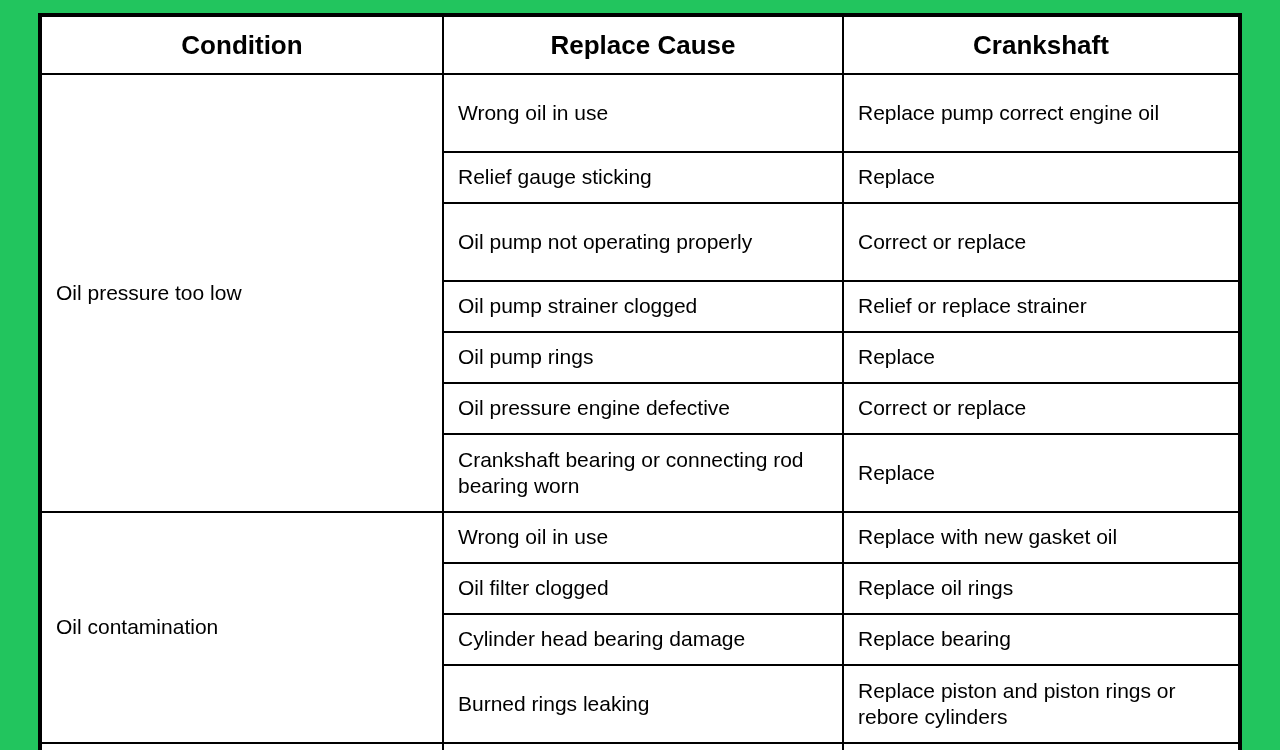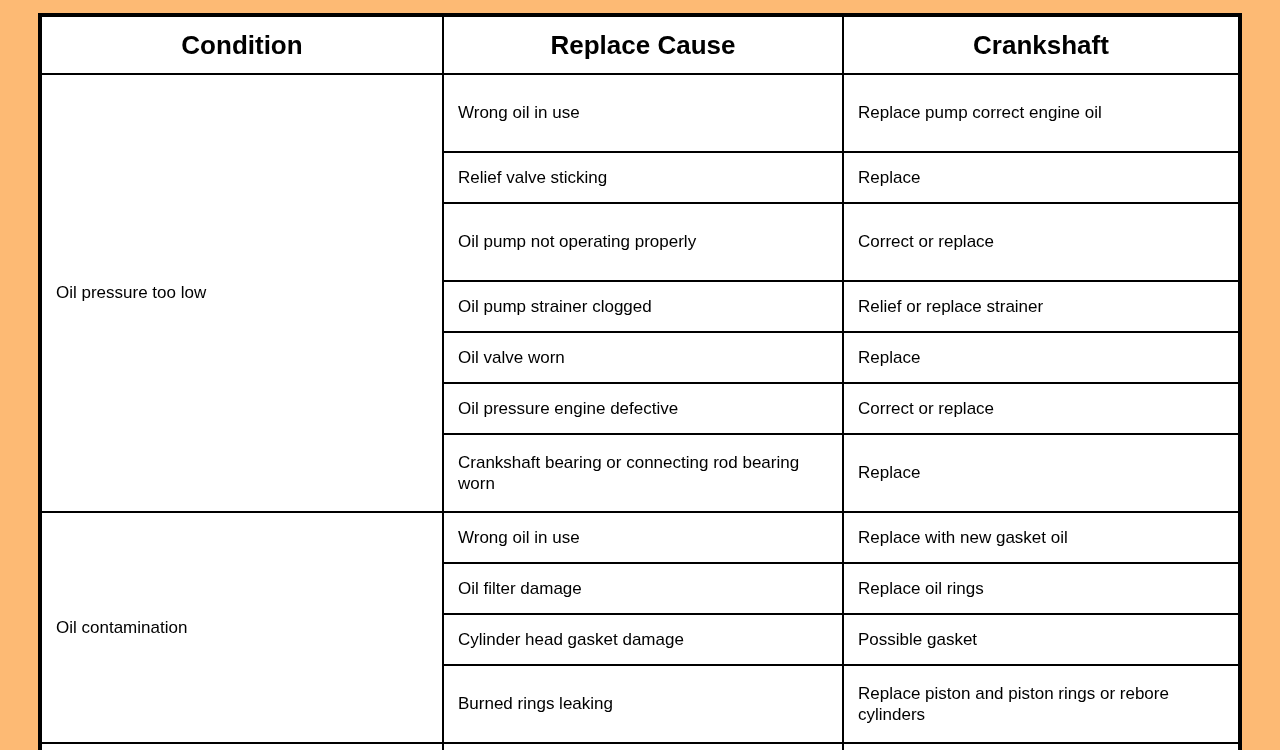--- a/index.html
+++ b/index.html
@@ -12,21 +12,21 @@
     height: 750px;
     font-family: "Liberation Sans", sans-serif;
     color: #000000;
     overflow: hidden;
   }
 
   .sheet {
     position: relative;
     width: 1280px;
     height: 750px;
-    background: #fdba74;
+    background: #22c55e;
   }
 
   table.tstable {
     position: absolute;
     left: 38px;
     top: 13px;
     width: 1204px;
     border-collapse: collapse;
     table-layout: fixed;
     background: #ffffff;
@@ -35,21 +35,21 @@
 
   table.tstable col.c-condition { width: 403px; }
   table.tstable col.c-cause     { width: 400px; }
   table.tstable col.c-correct   { width: 397px; }
 
   table.tstable th,
   table.tstable td {
     border: 2px solid #000000;
     vertical-align: middle;
     padding: 4px 14px;
-    font-size: 17px;
+    font-size: 21px;
     line-height: 1.26;
     font-weight: normal;
     text-align: left;
     background: #ffffff;
   }
 
   table.tstable thead th {
     font-size: 26px;
     font-weight: bold;
     text-align: center;
@@ -88,56 +88,56 @@
     </thead>
 
     <tbody>
 
       <tr>
         <td class="cond-cell" rowspan="7">Oil pressure too low</td>
         <td class="row-h-tall">Wrong oil in use</td>
         <td class="row-h-tall">Replace pump correct engine oil</td>
       </tr>
       <tr>
-        <td class="row-h-std">Relief valve sticking</td>
+        <td class="row-h-std">Relief gauge sticking</td>
         <td class="row-h-std">Replace</td>
       </tr>
       <tr>
         <td class="row-h-tall">Oil pump not operating properly</td>
         <td class="row-h-tall">Correct or replace</td>
       </tr>
       <tr>
         <td class="row-h-std">Oil pump strainer clogged</td>
         <td class="row-h-std">Relief or replace strainer</td>
       </tr>
       <tr>
-        <td class="row-h-std">Oil valve worn</td>
+        <td class="row-h-std">Oil pump rings</td>
         <td class="row-h-std">Replace</td>
       </tr>
       <tr>
         <td class="row-h-std">Oil pressure engine defective</td>
         <td class="row-h-std">Correct or replace</td>
       </tr>
       <tr>
         <td class="row-h-tall">Crankshaft bearing or connecting rod bearing worn</td>
         <td class="row-h-tall">Replace</td>
       </tr>
 
       <tr>
         <td class="cond-cell" rowspan="4">Oil contamination</td>
         <td class="row-h-std">Wrong oil in use</td>
         <td class="row-h-std">Replace with new gasket oil</td>
       </tr>
       <tr>
-        <td class="row-h-std">Oil filter damage</td>
+        <td class="row-h-std">Oil filter clogged</td>
         <td class="row-h-std">Replace oil rings</td>
       </tr>
       <tr>
-        <td class="row-h-std">Cylinder head gasket damage</td>
-        <td class="row-h-std">Possible gasket</td>
+        <td class="row-h-std">Cylinder head bearing damage</td>
+        <td class="row-h-std">Replace bearing</td>
       </tr>
       <tr>
         <td class="row-h-tall">Burned rings leaking</td>
         <td class="row-h-tall">Replace piston and piston rings or rebore cylinders</td>
       </tr>
 
       <tr>
         <td class="cond-cell" rowspan="1">Oil not reaching valve system</td>
         <td class="row-h-tall">Oil passage in cylinder head or cylinder body clogged</td>
         <td class="row-h-tall">Clean or correct</td>

